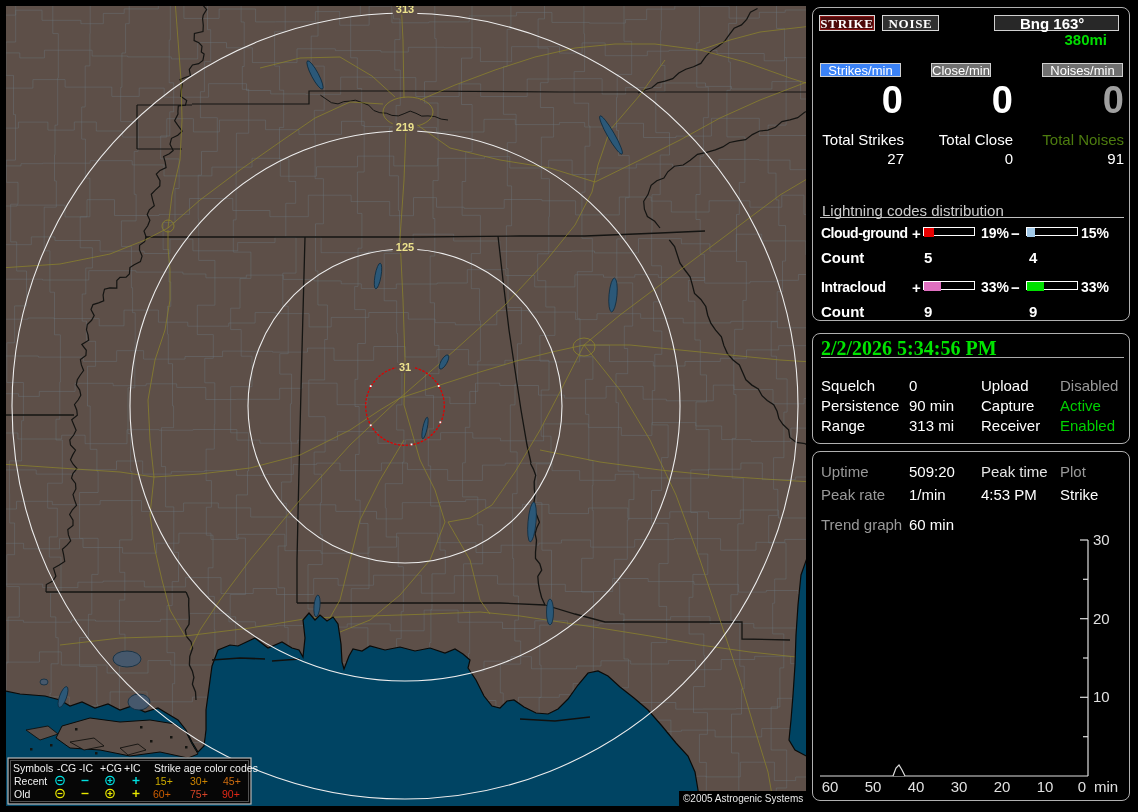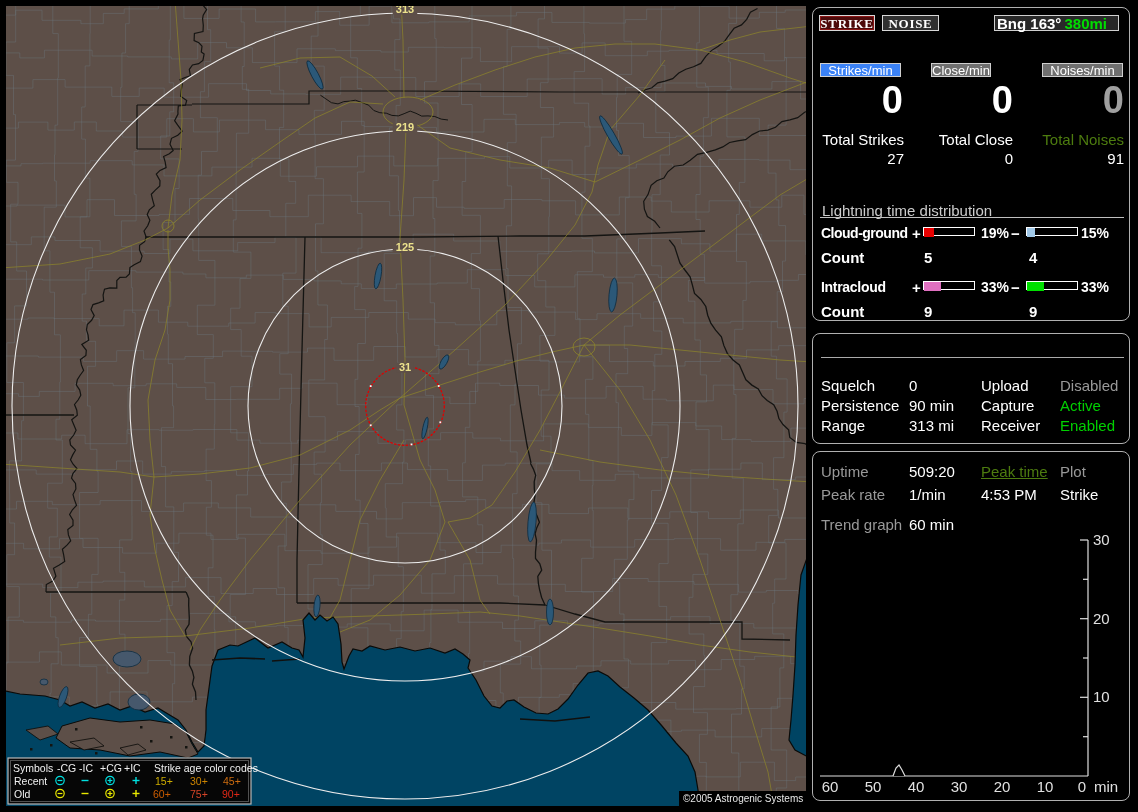--- a/index.html
+++ b/index.html
@@ -175,34 +175,34 @@
       <text x="184" y="791.5" font-size="10.5" fill="#d44428">75+</text>
       <text x="216" y="791.5" font-size="10.5" fill="#e02818">90+</text>
       <rect x="673" y="785" width="127" height="15" fill="#000"></rect>
       <text x="677" y="796" font-size="10" fill="#e8e8e8">©2005 Astrogenic Systems</text>
 </svg>
 <div style="position:absolute;left:812px;top:7px;width:318px;height:314px;border:1px solid #b0b0b0;border-radius:8px;"></div>
     <div style="position:absolute;left:812px;top:333px;width:318px;height:111px;border:1px solid #b0b0b0;border-radius:8px;"></div>
     <div style="position:absolute;left:812px;top:451px;width:318px;height:350px;border:1px solid #b0b0b0;border-radius:8px;"></div>
     <div style="position:absolute;left:819px;top:15px;width:56px;height:16px;background:#4d0a0a;border:1px solid #d8d8d8;box-shadow:inset 0 0 0 1px #8a1515;color:#fff;font:bold 13px 'Liberation Serif',serif;letter-spacing:0.7px;text-align:center;line-height:16px;">STRIKE</div>
     <div style="position:absolute;left:882px;top:15px;width:57px;height:16px;background:#303030;border:1px solid #d8d8d8;color:#fff;font:bold 13px 'Liberation Serif',serif;letter-spacing:0.7px;text-align:center;line-height:16px;">NOISE</div>
-    <div style="position:absolute;left:994px;top:15px;width:125px;height:16px;background:#282828;border:1px solid #d0d0d0;color:#fff;font:bold 15px 'Liberation Sans',sans-serif;line-height:16px;"><span style="padding-left:2px">Bng 163°</span><span style="float:right;color:#00dd00;padding-right:11px">380mi</span></div>
+    <div style="position:absolute;left:994px;top:15px;width:125px;height:16px;background:#282828;border:1px solid #d0d0d0;color:#fff;font:bold 15px 'Liberation Sans',sans-serif;line-height:16px;"><span style="padding-left:25px">Bng 163°</span><span style="float:right;color:#00dd00;padding-right:11px">380mi</span></div>
     <div style="position:absolute;left:820px;top:63px;width:81px;height:14px;background:#3b82f6;border:1px solid #cfcfcf;color:#fff;font:13px 'Liberation Sans',sans-serif;text-align:center;line-height:14px;">Strikes/min</div>
     <div style="position:absolute;left:931px;top:63px;width:60px;height:14px;background:#6f6f6f;border:1px solid #cfcfcf;color:#fff;font:13px 'Liberation Sans',sans-serif;text-align:center;line-height:14px;">Close/min</div>
     <div style="position:absolute;left:1042px;top:63px;width:81px;height:14px;background:#6f6f6f;border:1px solid #cfcfcf;color:#fff;font:13px 'Liberation Sans',sans-serif;text-align:center;line-height:14px;">Noises/min</div>
     <div style="position:absolute;left:820px;top:82px;width:83px;font:bold 38px 'Liberation Sans',sans-serif;color:#fff;text-align:right;line-height:36px;">0</div>
     <div style="position:absolute;left:931px;top:82px;width:82px;font:bold 38px 'Liberation Sans',sans-serif;color:#fff;text-align:right;line-height:36px;">0</div>
     <div style="position:absolute;left:1042px;top:82px;width:82px;font:bold 38px 'Liberation Sans',sans-serif;color:#a0a0a0;text-align:right;line-height:36px;">0</div>
     <div style="position:absolute;left:820px;top:131px;width:84px;font:15px 'Liberation Sans',sans-serif;color:#fff;text-align:right;">Total Strikes</div>
     <div style="position:absolute;left:931px;top:131px;width:82px;font:15px 'Liberation Sans',sans-serif;color:#fff;text-align:right;">Total Close</div>
     <div style="position:absolute;left:1042px;top:131px;width:82px;font:15px 'Liberation Sans',sans-serif;color:#4d7c0f;text-align:right;">Total Noises</div>
     <div style="position:absolute;left:820px;top:150px;width:84px;font:15px 'Liberation Sans',sans-serif;color:#fff;text-align:right;">27</div>
     <div style="position:absolute;left:931px;top:150px;width:82px;font:15px 'Liberation Sans',sans-serif;color:#fff;text-align:right;">0</div>
     <div style="position:absolute;left:1042px;top:150px;width:82px;font:15px 'Liberation Sans',sans-serif;color:#fff;text-align:right;">91</div>
-    <div style="position:absolute;left:822px;top:202px;font:15px 'Liberation Sans',sans-serif;color:#ccc;text-decoration:underline;">Lightning time distribution</div>
+    <div style="position:absolute;left:822px;top:202px;font:15px 'Liberation Sans',sans-serif;color:#ccc;text-decoration:underline;">Lightning codes distribution</div>
     <div style="position:absolute;left:820px;top:217px;width:304px;height:1px;background:#c0c0c0;"></div>
     <div style="position:absolute;left:821px;top:225px;font:bold 14px 'Liberation Sans',sans-serif;letter-spacing:-0.5px;color:#fff;">Cloud-ground</div>
     <div style="position:absolute;left:912px;top:225px;font:bold 15px 'Liberation Sans',sans-serif;color:#fff;">+</div>
     <div style="position:absolute;left:923px;top:227px;width:52px;height:9px;border:1px solid #fff;background:#000;">
       <div style="width:19%;height:9px;background:#e80000"></div>
     </div>
     <div style="position:absolute;left:981px;top:225px;font:bold 14px 'Liberation Sans',sans-serif;color:#fff;">19%</div>
     <div style="position:absolute;left:1011px;top:225px;font:bold 15px 'Liberation Sans',sans-serif;color:#fff;">−</div>
     <div style="position:absolute;left:1026px;top:227px;width:52px;height:9px;border:1px solid #fff;background:#000;">
       <div style="width:15%;height:9px;background:#a0c8e8"></div>
@@ -218,36 +218,37 @@
     </div>
     <div style="position:absolute;left:981px;top:279px;font:bold 14px 'Liberation Sans',sans-serif;color:#fff;">33%</div>
     <div style="position:absolute;left:1011px;top:279px;font:bold 15px 'Liberation Sans',sans-serif;color:#fff;">−</div>
     <div style="position:absolute;left:1026px;top:281px;width:52px;height:9px;border:1px solid #fff;background:#000;">
       <div style="width:33%;height:9px;background:#00e000"></div>
     </div>
     <div style="position:absolute;left:1081px;top:279px;font:bold 14px 'Liberation Sans',sans-serif;color:#fff;">33%</div>
     <div style="position:absolute;left:821px;top:303px;font:bold 15px 'Liberation Sans',sans-serif;color:#fff;">Count</div>
     <div style="position:absolute;left:924px;top:303px;font:bold 15px 'Liberation Sans',sans-serif;color:#fff;">9</div>
     <div style="position:absolute;left:1029px;top:303px;font:bold 15px 'Liberation Sans',sans-serif;color:#fff;">9</div>
+    <div style="position:absolute;left:821px;top:337px;font:bold 20px 'Liberation Serif',serif;color:#00e400;">2/2/2026 5:34:56 PM</div>
     <div style="position:absolute;left:821px;top:357px;width:303px;height:1px;background:#aaa;"></div>
     <div style="position:absolute;left:821px;top:377px;font:15px 'Liberation Sans',sans-serif;color:#fff;">Squelch</div>
     <div style="position:absolute;left:909px;top:377px;font:15px 'Liberation Sans',sans-serif;color:#fff;">0</div>
     <div style="position:absolute;left:981px;top:377px;font:15px 'Liberation Sans',sans-serif;color:#fff;">Upload</div>
     <div style="position:absolute;left:1060px;top:377px;font:15px 'Liberation Sans',sans-serif;color:#999;">Disabled</div>
     <div style="position:absolute;left:821px;top:397px;font:15px 'Liberation Sans',sans-serif;color:#fff;">Persistence</div>
     <div style="position:absolute;left:909px;top:397px;font:15px 'Liberation Sans',sans-serif;color:#fff;">90 min</div>
     <div style="position:absolute;left:981px;top:397px;font:15px 'Liberation Sans',sans-serif;color:#fff;">Capture</div>
     <div style="position:absolute;left:1060px;top:397px;font:15px 'Liberation Sans',sans-serif;color:#00d000;">Active</div>
     <div style="position:absolute;left:821px;top:417px;font:15px 'Liberation Sans',sans-serif;color:#fff;">Range</div>
     <div style="position:absolute;left:909px;top:417px;font:15px 'Liberation Sans',sans-serif;color:#fff;">313 mi</div>
     <div style="position:absolute;left:981px;top:417px;font:15px 'Liberation Sans',sans-serif;color:#fff;">Receiver</div>
     <div style="position:absolute;left:1060px;top:417px;font:15px 'Liberation Sans',sans-serif;color:#00d000;">Enabled</div>
     <div style="position:absolute;left:821px;top:463px;font:15px 'Liberation Sans',sans-serif;color:#999;">Uptime</div>
     <div style="position:absolute;left:909px;top:463px;font:15px 'Liberation Sans',sans-serif;color:#fff;">509:20</div>
-    <div style="position:absolute;left:981px;top:463px;font:15px 'Liberation Sans',sans-serif;color:#4d7c0f;text-decoration:underline;">Peak time</div>
+    <div style="position:absolute;left:981px;top:463px;font:15px 'Liberation Sans',sans-serif;color:#e5e5e5;">Peak time</div>
     <div style="position:absolute;left:1060px;top:463px;font:15px 'Liberation Sans',sans-serif;color:#999;">Plot</div>
     <div style="position:absolute;left:821px;top:486px;font:15px 'Liberation Sans',sans-serif;color:#999;">Peak rate</div>
     <div style="position:absolute;left:909px;top:486px;font:15px 'Liberation Sans',sans-serif;color:#fff;">1/min</div>
     <div style="position:absolute;left:981px;top:486px;font:15px 'Liberation Sans',sans-serif;color:#fff;">4:53 PM</div>
     <div style="position:absolute;left:1060px;top:486px;font:15px 'Liberation Sans',sans-serif;color:#fff;">Strike</div>
     <div style="position:absolute;left:821px;top:516px;font:15px 'Liberation Sans',sans-serif;color:#999;">Trend graph</div>
     <div style="position:absolute;left:909px;top:516px;font:15px 'Liberation Sans',sans-serif;color:#fff;">60 min</div>
     <svg style="position:absolute;left:812px;top:451px" width="318" height="350">
       <line x1="276" y1="89" x2="276" y2="325" stroke="#e0e0e0" stroke-width="1.2"></line>
       <line x1="8" y1="325" x2="276" y2="325" stroke="#e0e0e0" stroke-width="1.2"></line>

